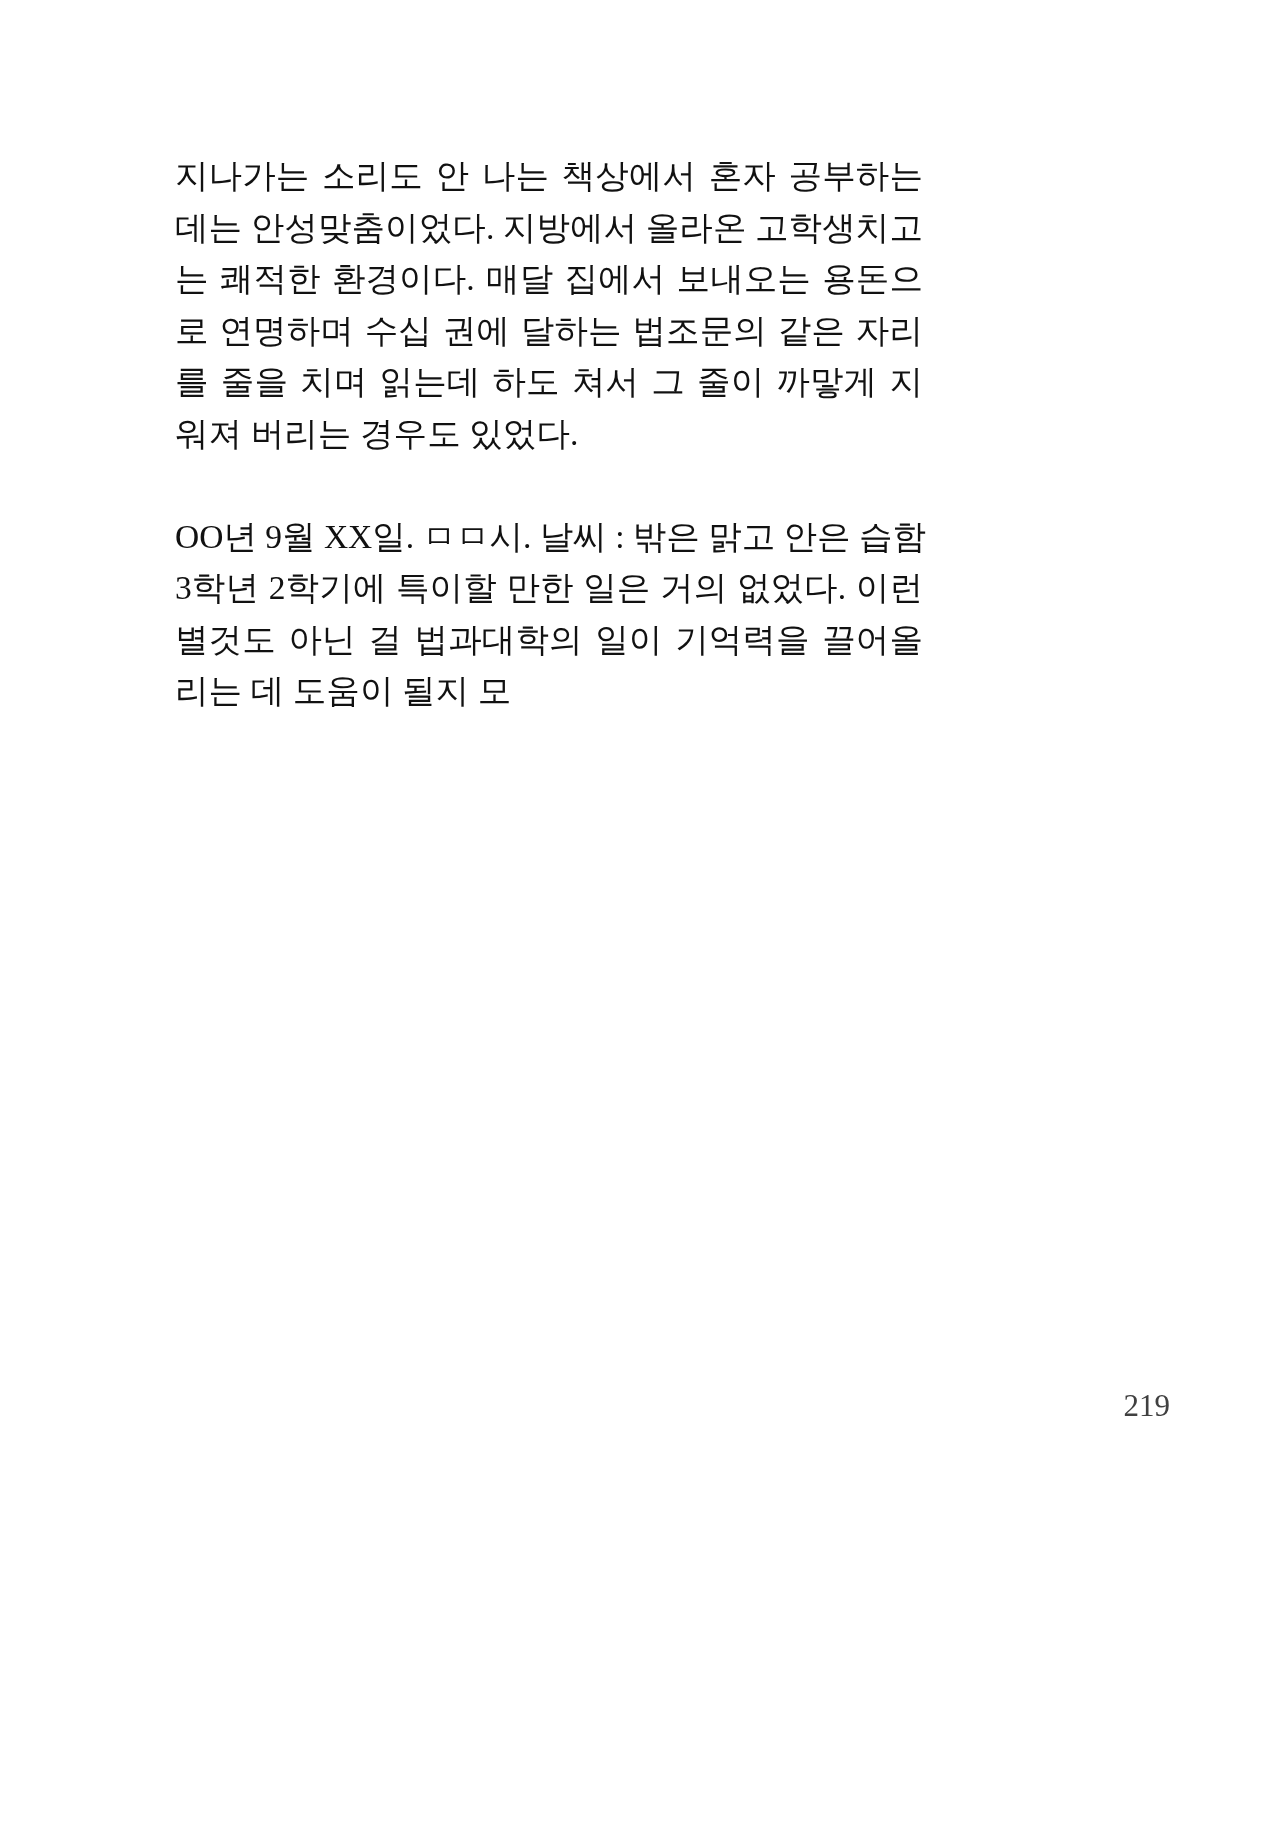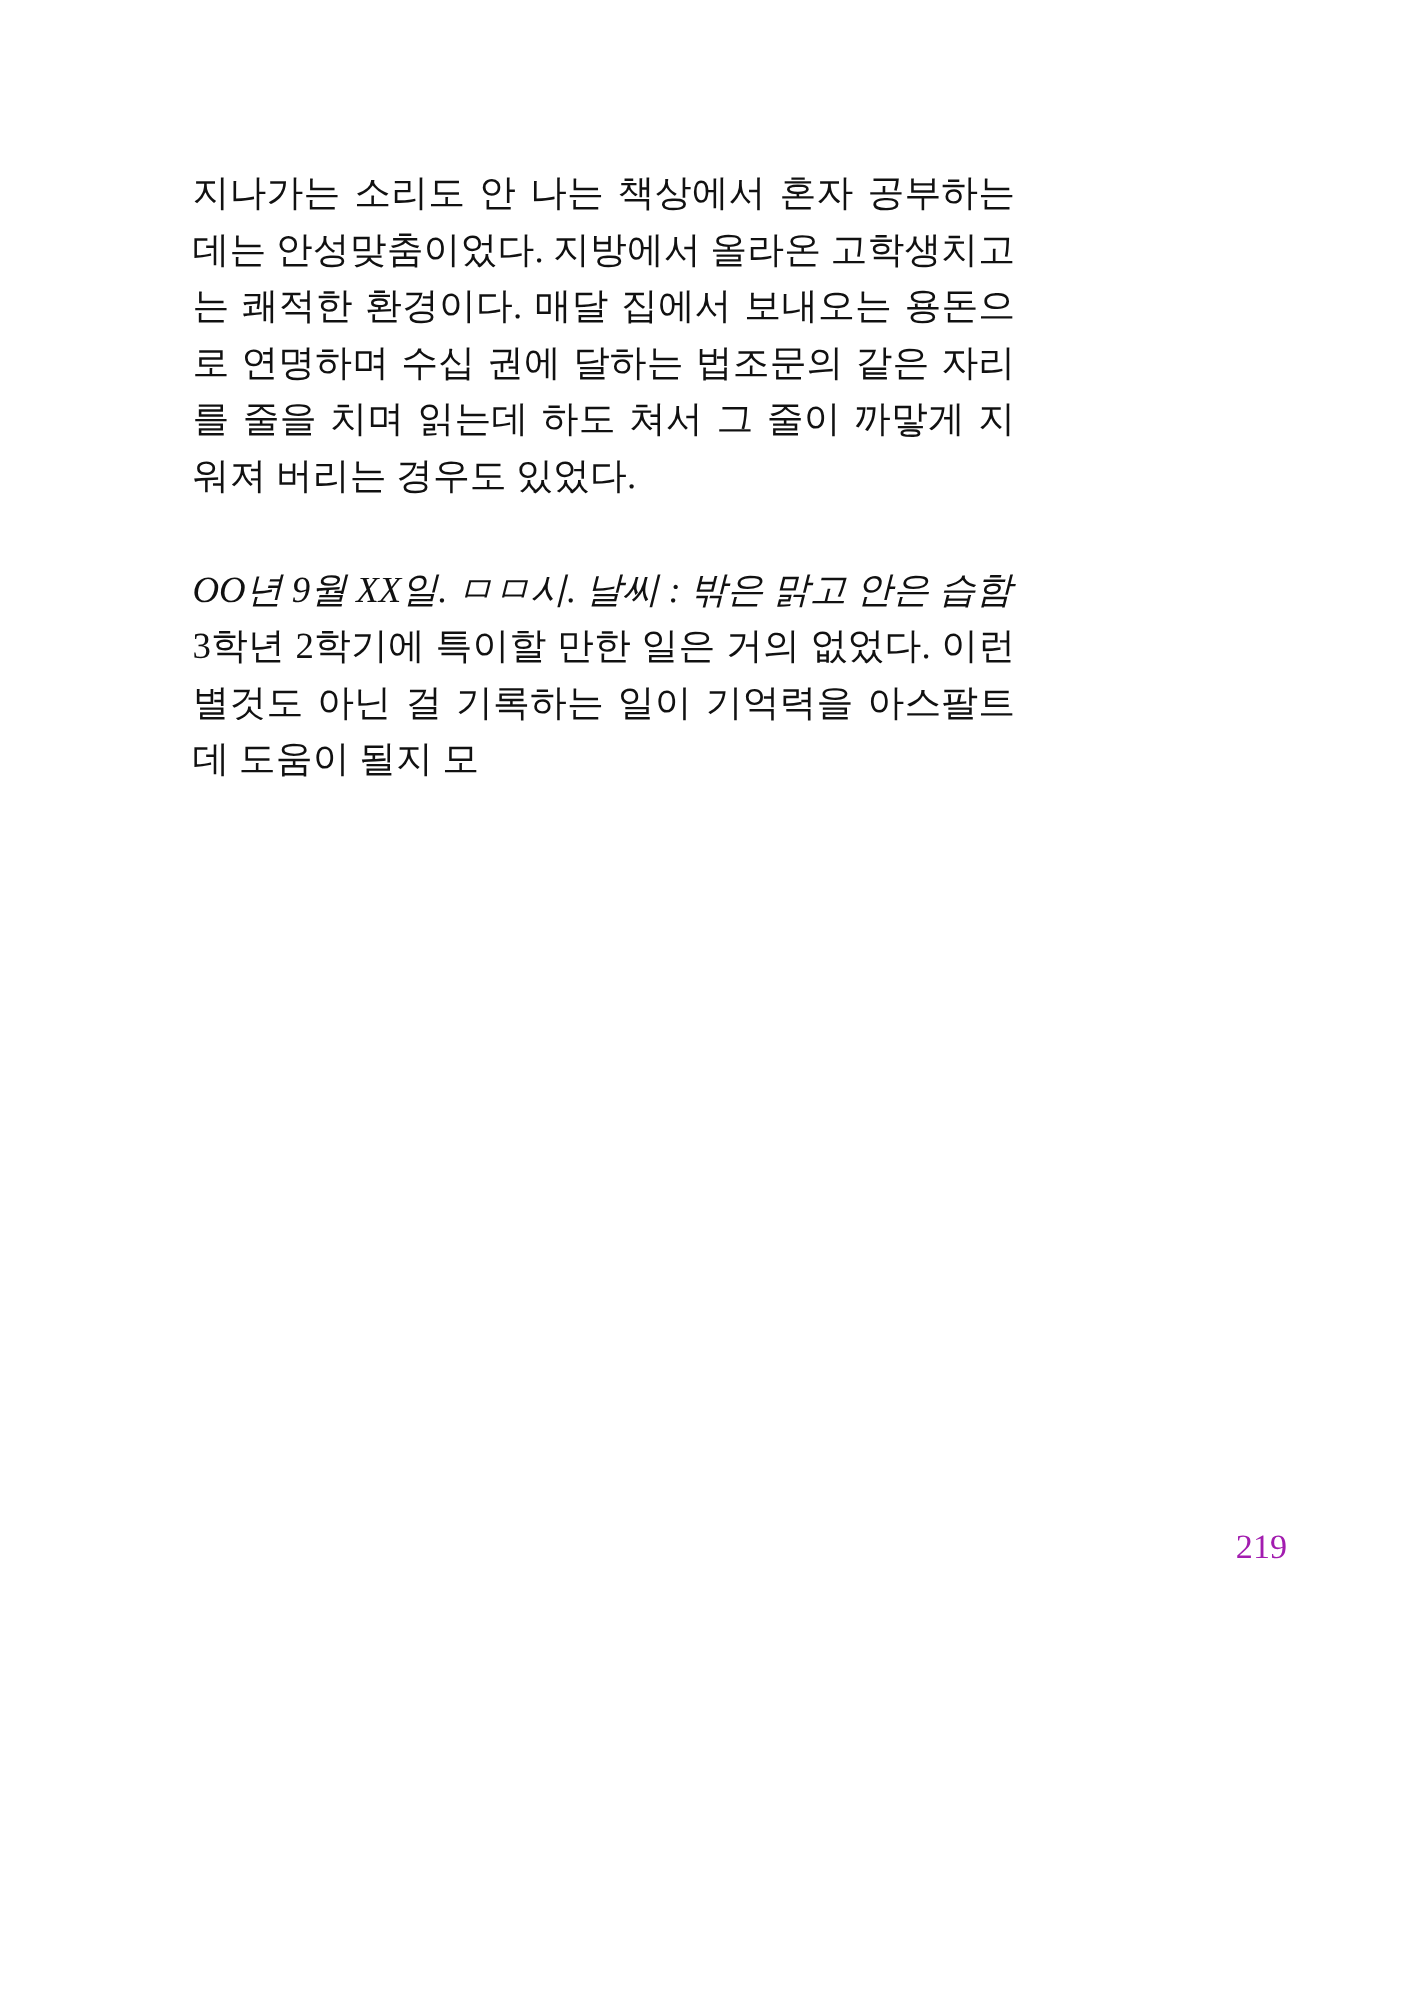--- a/index.html
+++ b/index.html
@@ -48,46 +48,45 @@
   }
 
   
   .diary-head {
     font-size: 33.5px;
     line-height: 51.5px;
     text-align: left;
     margin: 0;
     white-space: nowrap;
     font-weight: 400;
-    font-style: italic;
   }
 
   .page-number {
     position: absolute;
     right: 110px;
     top: 1390px;
     font-size: 31px;
     line-height: 1;
-    color: #a21caf;
+    color: #404040;
     text-align: right;
     font-family: "Liberation Serif", "DejaVu Serif", serif;
   }
 </style>
 </head>
 <body>
 
 <div class="page">
 
   <div class="text-block">
 
     <p class="para spacer-after">지나가는 소리도 안 나는 책상에서 혼자 공부하는 데는 안성맞춤이었다. 지방에서 올라온 고학생치고는 쾌적한 환경이다. 매달 집에서 보내오는 용돈으로 연명하며 수십 권에 달하는 법조문의 같은 자리를 줄을 치며 읽는데 하도 쳐서 그 줄이 까맣게 지워져 버리는 경우도 있었다.</p>
 
 
     <p class="diary-head">OO년 9월 XX일. ㅁㅁ시. 날씨 : 밖은 맑고 안은 습함</p>
 
 
-    <p class="para">3학년 2학기에 특이할 만한 일은 거의 없었다. 이런 별것도 아닌 걸 기록하는 일이 기억력을 아스팔트 데 도움이 될지 모</p>
+    <p class="para">3학년 2학기에 특이할 만한 일은 거의 없었다. 이런 별것도 아닌 걸 법과대학의 일이 기억력을 끌어올리는 데 도움이 될지 모</p>
 
   </div>
 
   <div class="page-number">219</div>
 
 </div>
 
 </body></html>

